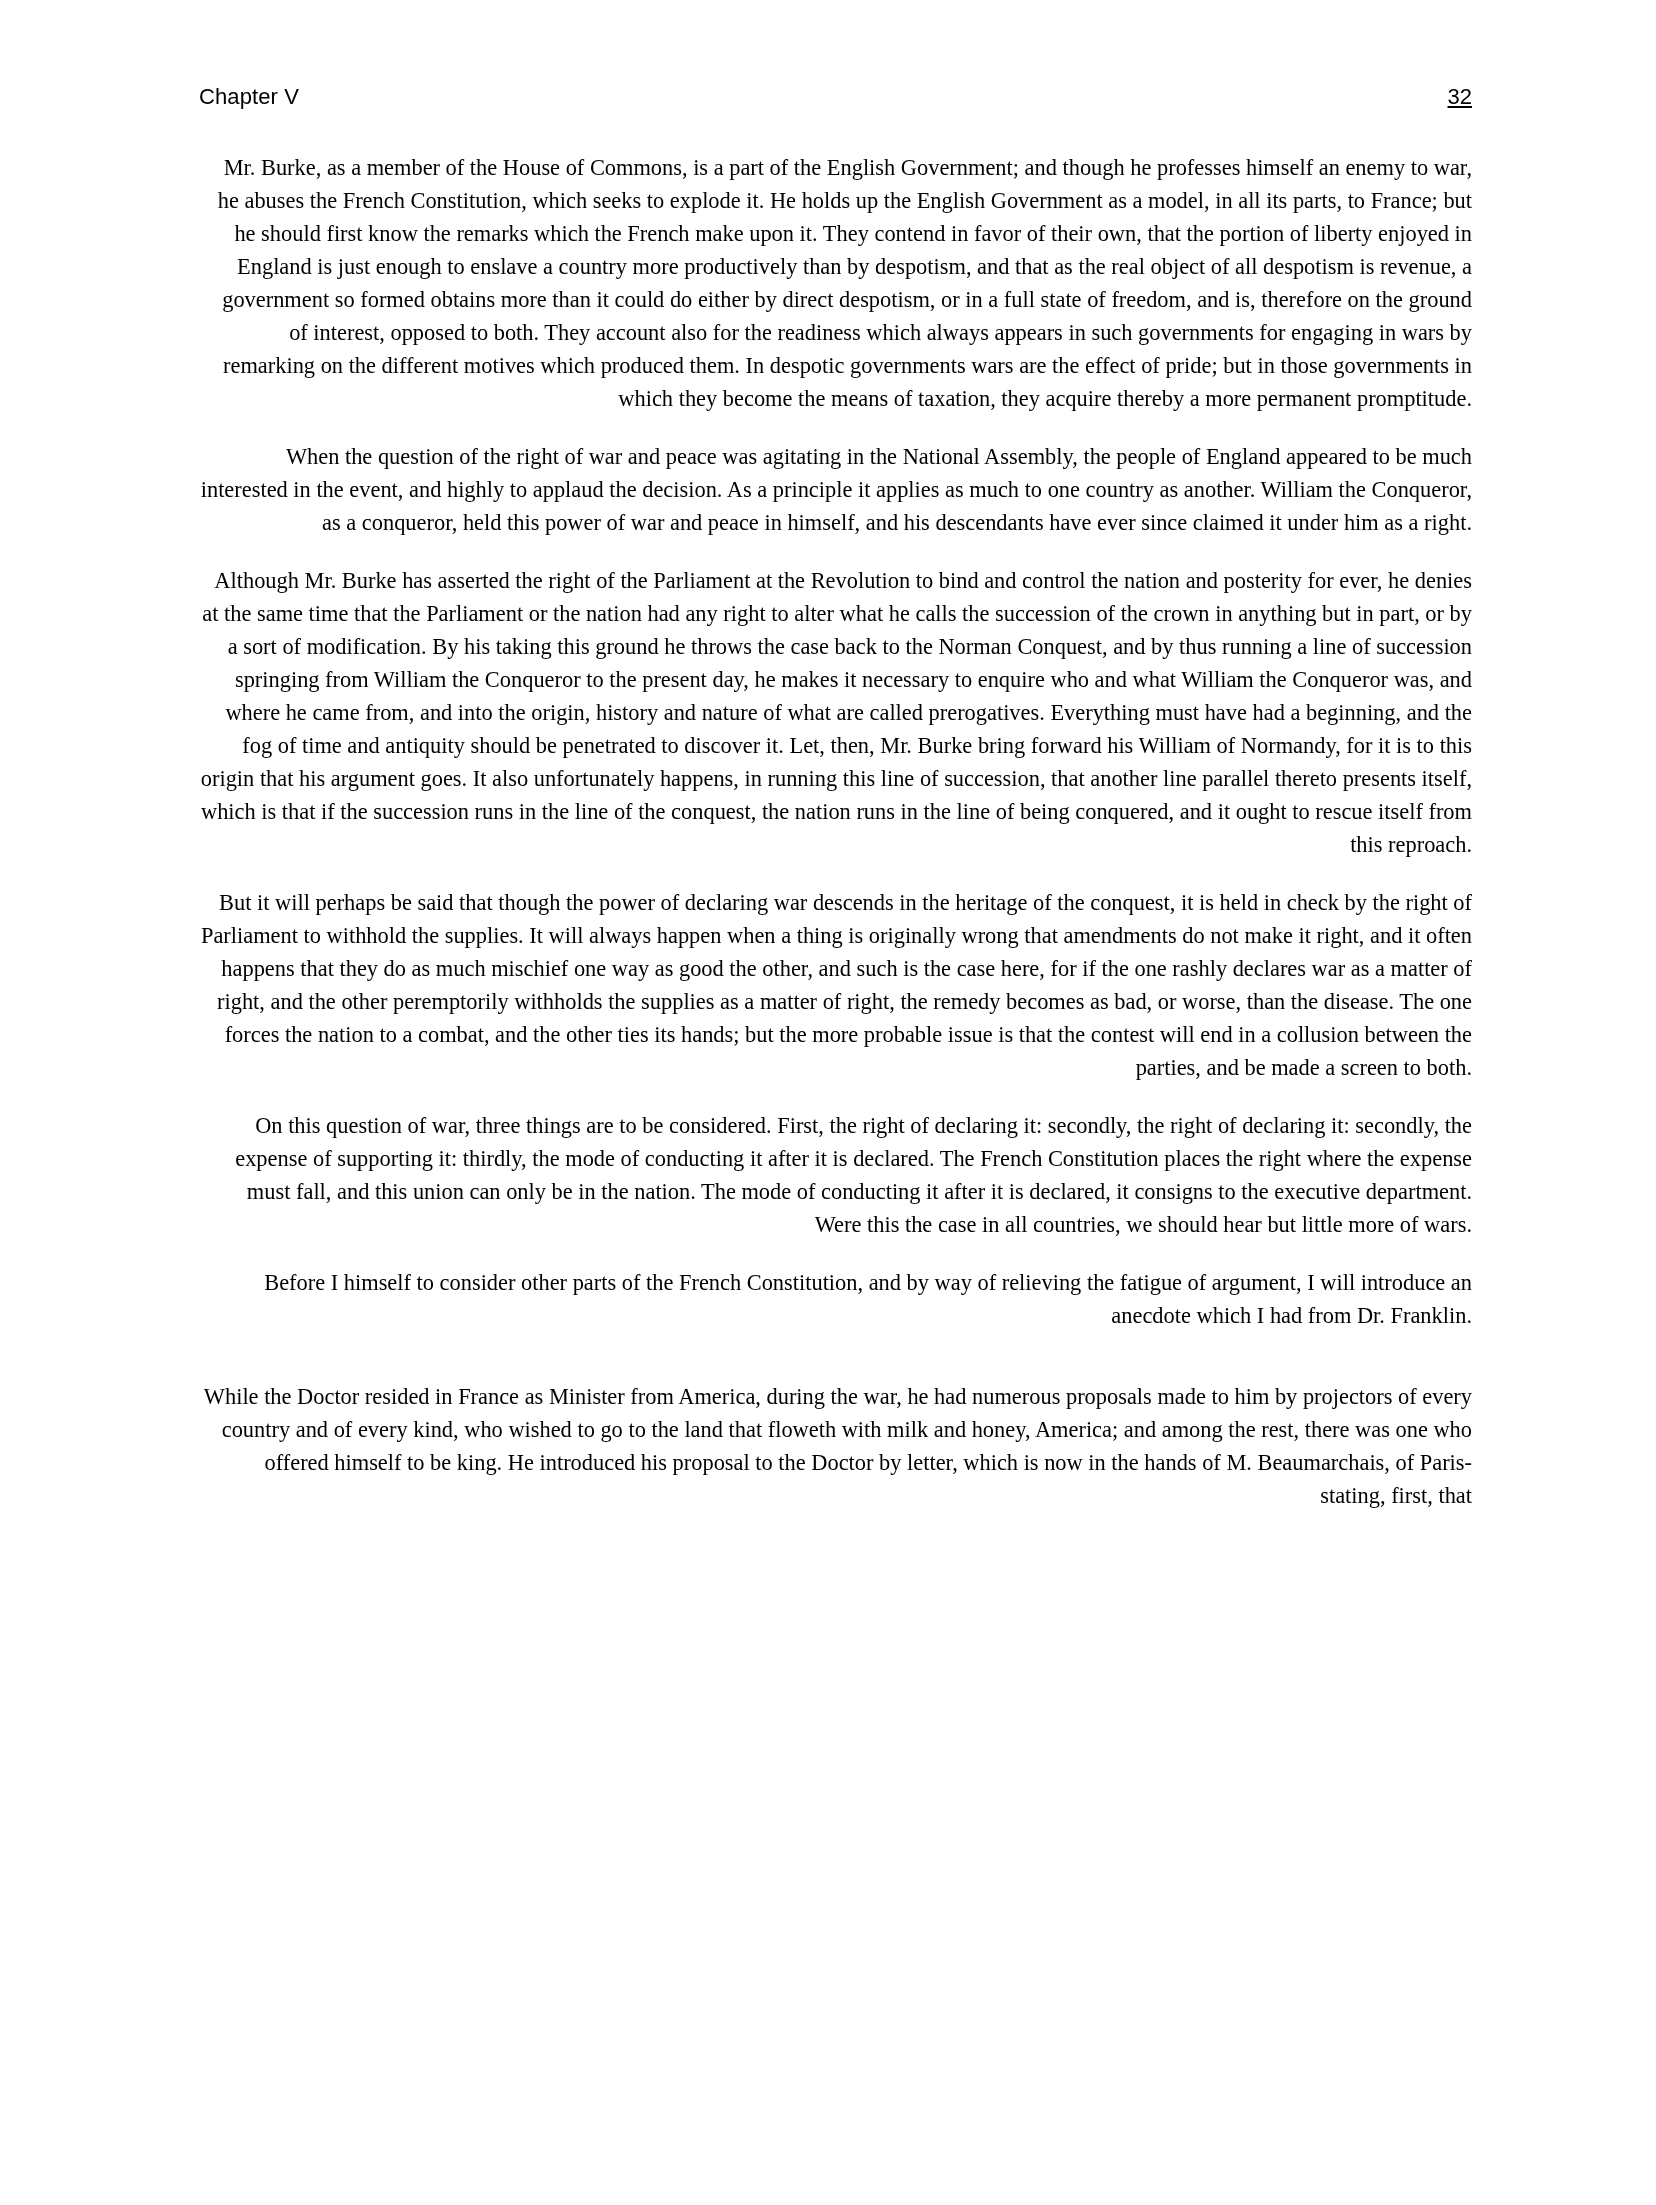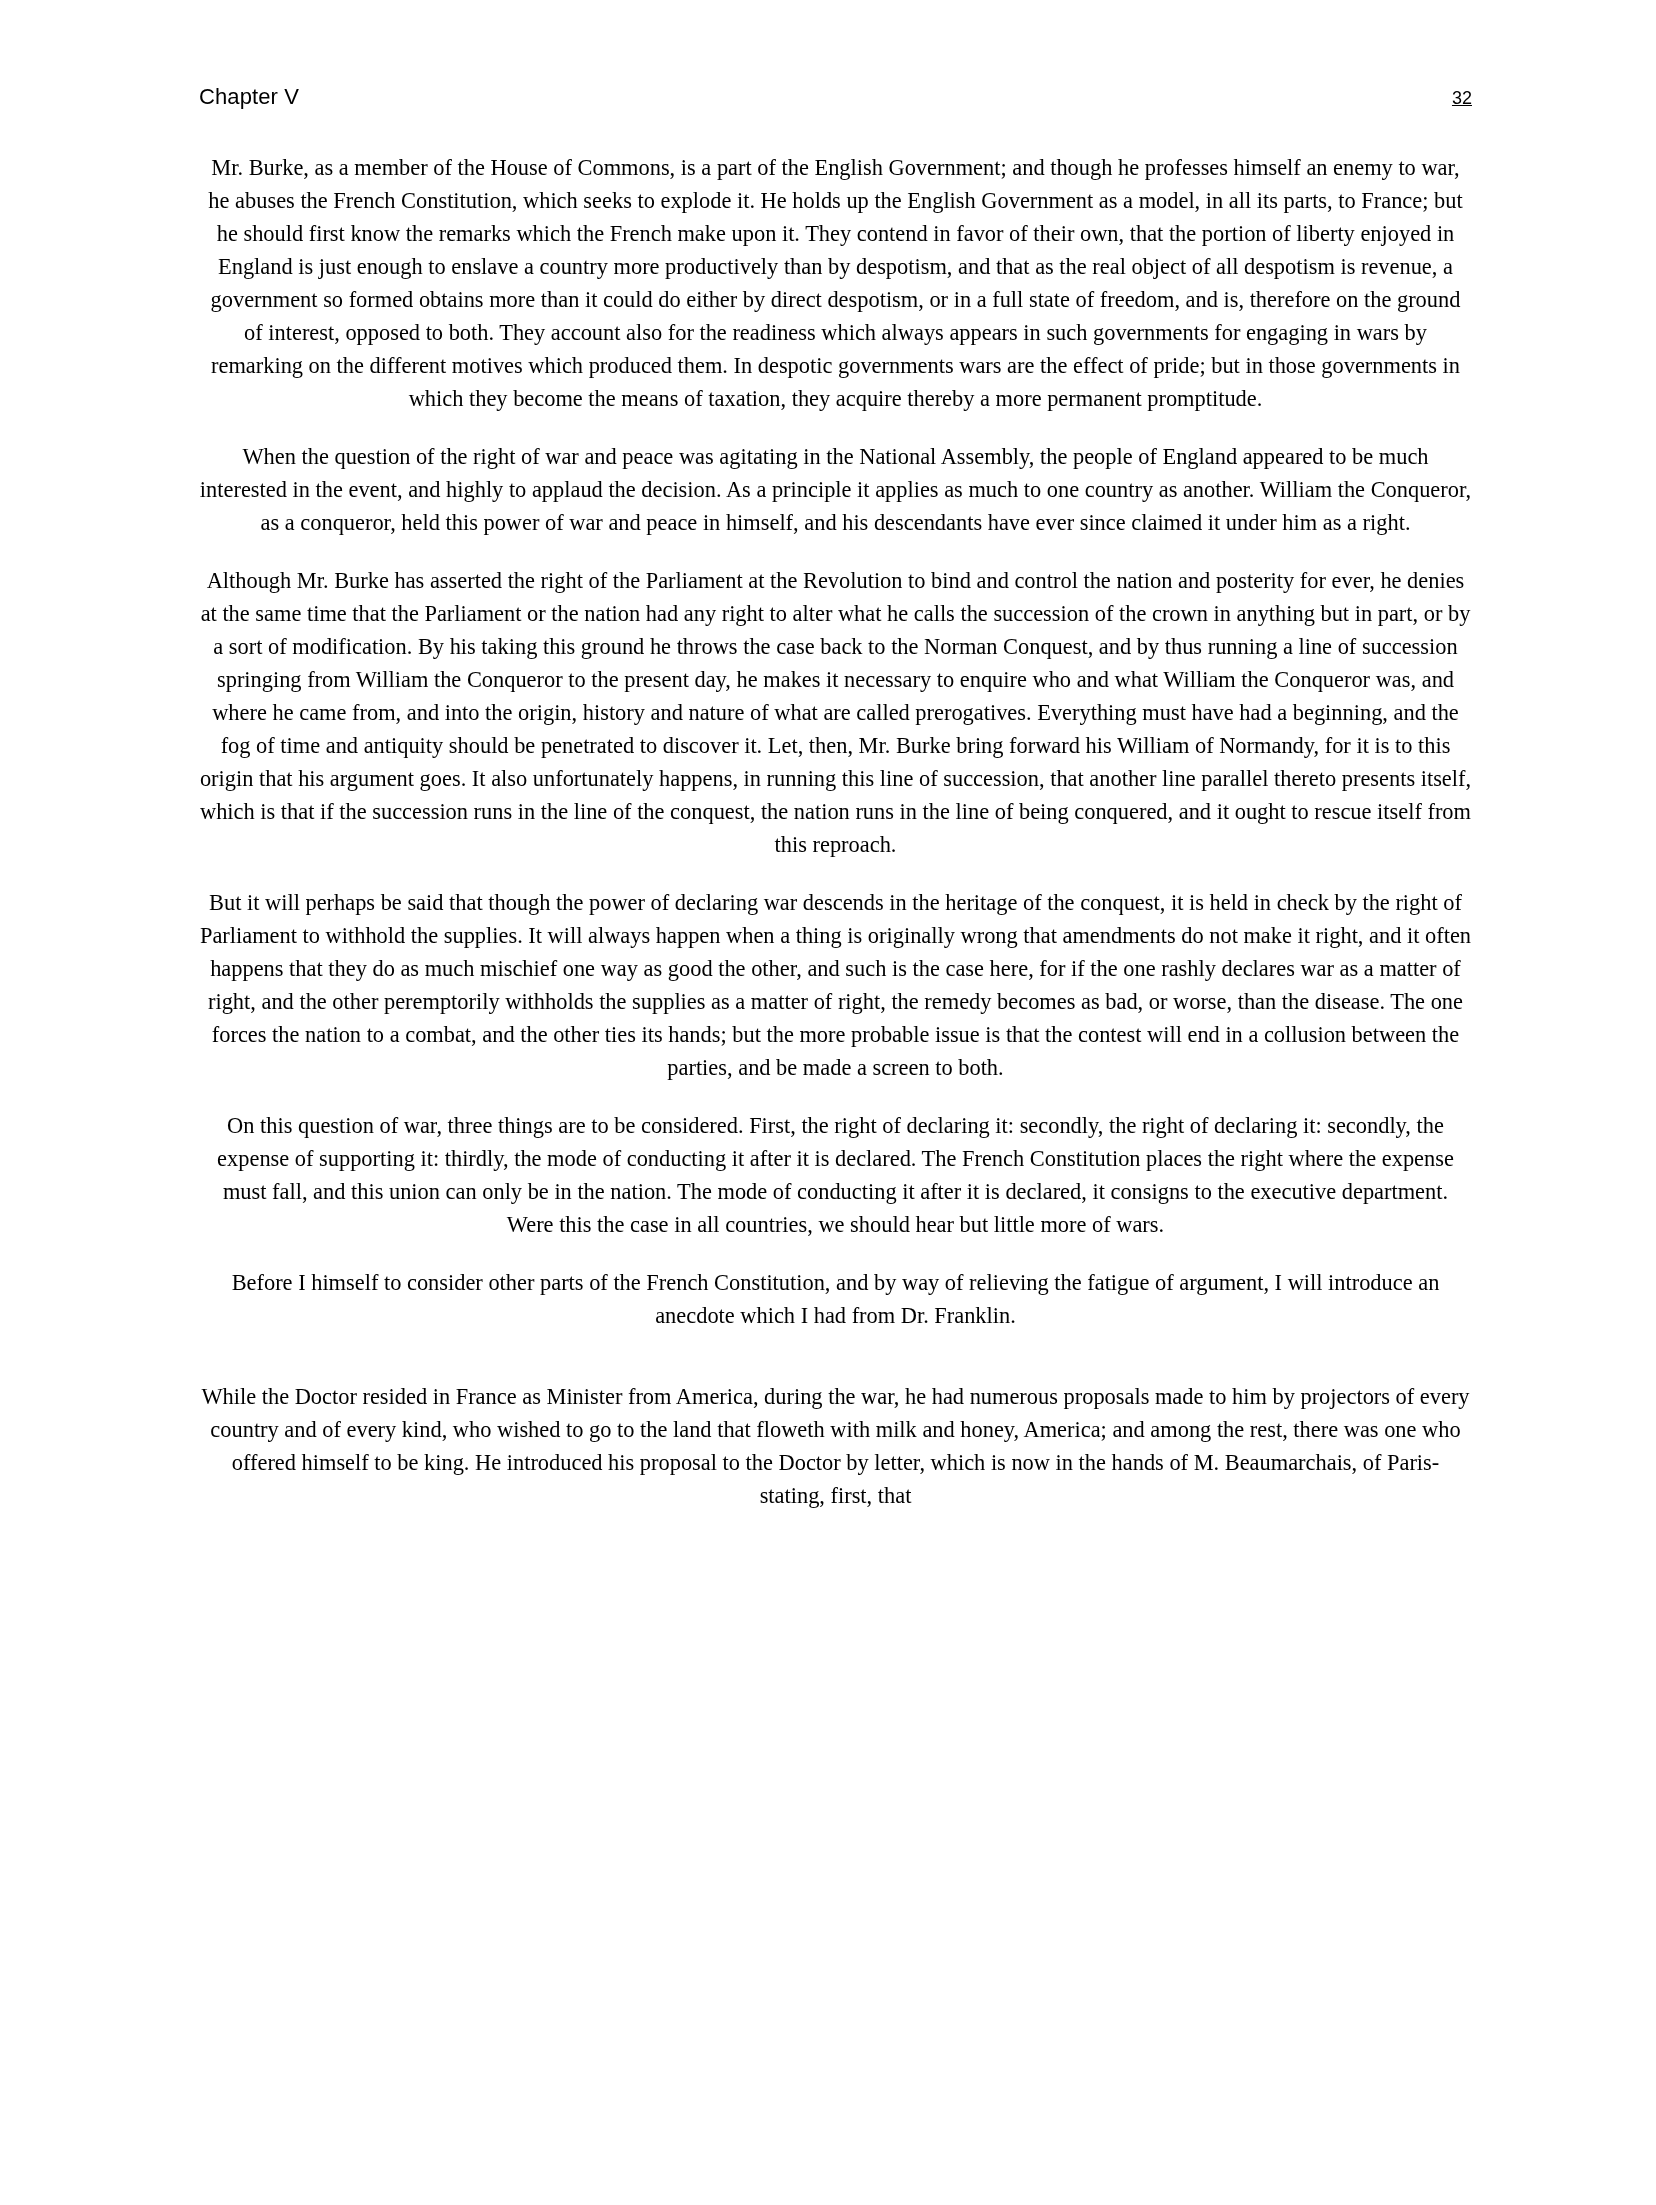--- a/index.html
+++ b/index.html
@@ -33,28 +33,28 @@
     align-items: baseline;
     font-family: "Liberation Sans", sans-serif;
     font-size: 22px;
     line-height: 1;
     margin-bottom: 43px;
   }
   .header .chapter-title {
     letter-spacing: 0.1px;
   }
   .header .page-number {
-    font-size: 18px;
+    font-size: 22px;
     text-decoration: underline;
   }
   .body-text p {
     font-size: 22.4px;
     line-height: 33px;
     margin: 0 0 25px 0;
-    text-align: center;
+    text-align: right;
     hyphens: none;
   }
   .body-text p:last-child {
     margin-bottom: 0;
     margin-top: 48px;
   }
 </style>
 </head>
 <body>
 

